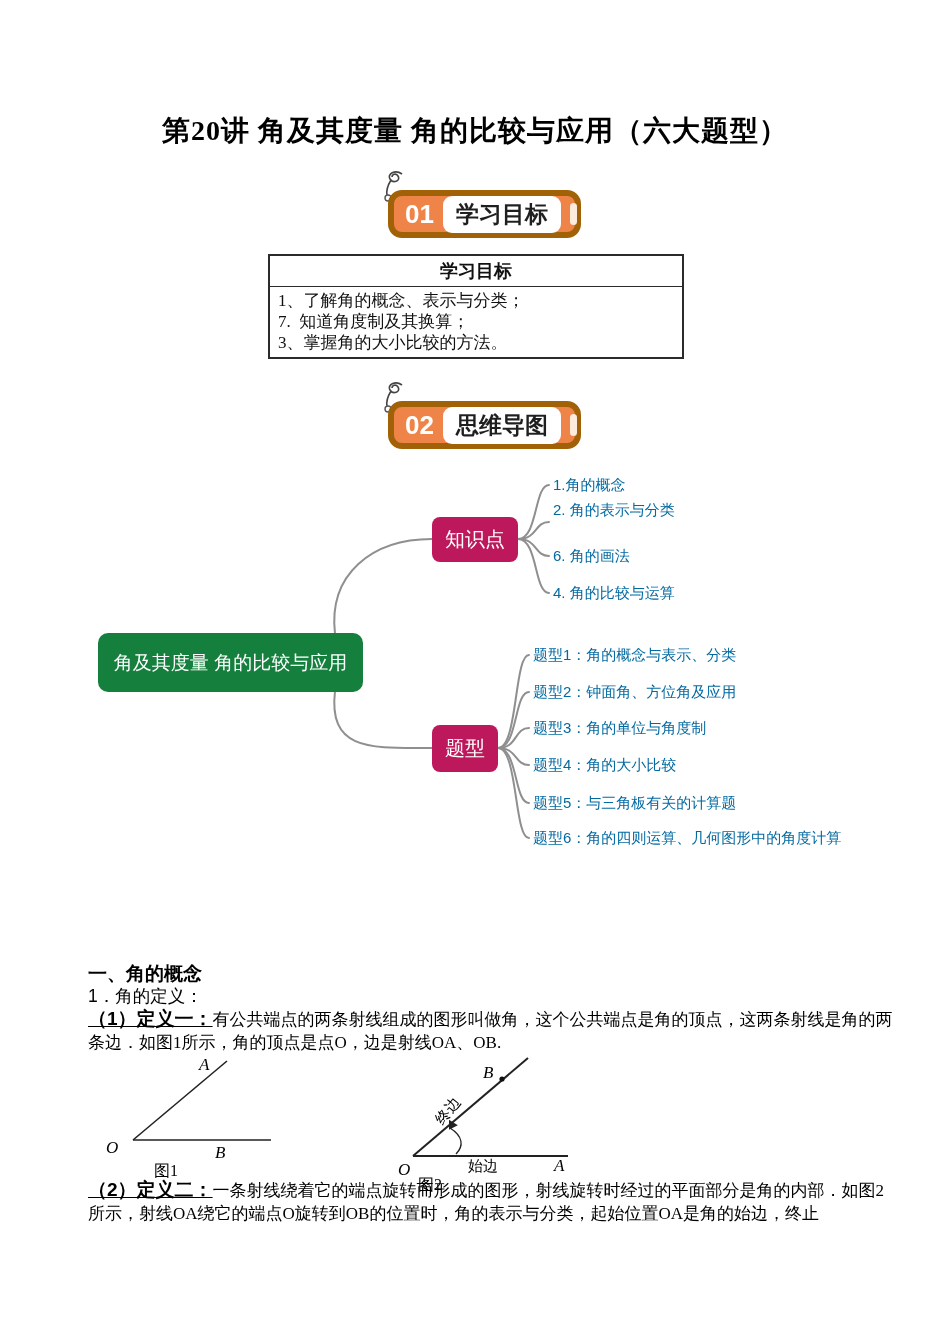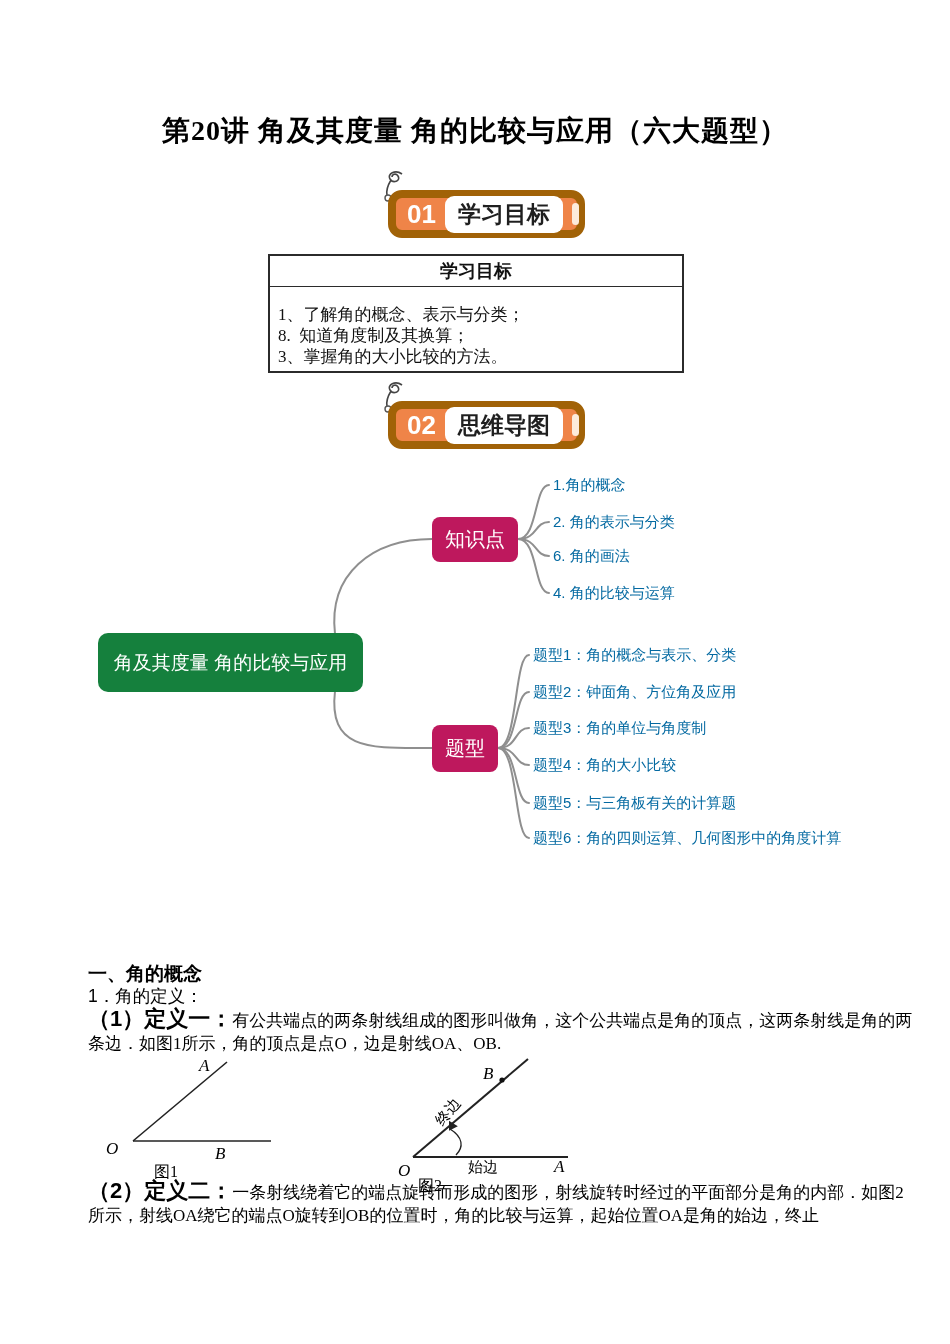--- a/index.html
+++ b/index.html
@@ -17,21 +17,21 @@
     font-family:"Liberation Serif", serif; color:#000; letter-spacing:1px;
   }
 
   
   .badge-wrap { position:absolute; left:378px; width:210px; height:78px; }
   .bw1 { top:170px; } .bw2 { top:381px; } .bw3 { top:875px; }
   .pin { position:absolute; left:0; top:0; width:34px; height:36px; }
   .badge {
     position:absolute; left:10px; top:20px;
     display:flex; align-items:center;
-    background:#ef8448; border:8px solid #a16207; border-radius:14px;
+    background:#ef8448; border:6px solid #a16207; border-radius:14px;
     padding:4px 14px 4px 4px; height:48px;
   }
   .badge-num {
     color:#ffffff; font-family:"Liberation Sans", sans-serif;
     font-weight:bold; font-size:26px; padding:0 9px 0 7px;
   }
   .badge-label {
     background:#ffffff; border-radius:9px; padding:3px 13px;
     font-family:"Liberation Sans", sans-serif; font-weight:bold;
     font-size:23px; color:#1f1f1f; white-space:nowrap;
@@ -44,21 +44,21 @@
   
   .goals {
     position:absolute; left:268px; top:254px; width:416px;
     border-collapse:collapse; border:2px solid #2b2b2b;
   }
   .goals th {
     border-bottom:1.5px solid #2b2b2b; text-align:center;
     font-size:18px; font-weight:bold; padding:3px 0;
     font-family:"Liberation Serif", serif;
   }
-  .goals td { padding:17px 6px 4px 8px; }
+  .goals td { padding:3px 6px 4px 8px; }
   .goal-line { font-size:17px; line-height:21px; white-space:pre-wrap; }
 
   
   .mindmap { position:absolute; left:0; top:460px; width:950px; height:412px; }
   .mm-lines { position:absolute; left:0; top:0; width:950px; height:412px; }
   .mm-root {
     position:absolute; left:98px; top:173px; width:265px; height:59px;
     background:#15803d; border-radius:10px; color:#ffffff;
     font-family:"Liberation Sans", sans-serif; font-size:19px;
     display:flex; align-items:center; justify-content:center; white-space:nowrap;
@@ -69,37 +69,37 @@
     display:flex; align-items:center; justify-content:center; white-space:nowrap;
   }
   .mm-node-k { left:432px; top:57px; width:86px; height:45px; }
   .mm-node-t { left:432px; top:265px; width:66px; height:47px; }
   .mm-item {
     position:absolute; transform:translateY(-50%);
     font-family:Liberation Sans, sans-serif; font-size:15px;
     color:#0369a1; white-space:nowrap;text-align:center;
   }
   .ki { left:553px; } .ti { left:533px; }
-  .ki0 { top:25px; } .ki1 { top:62px; } .ki2 { top:96px; } .ki3 { top:133px; }
+  .ki0 { top:25px; } .ki1 { top:50px; } .ki2 { top:96px; } .ki3 { top:133px; }
   .ti0 { top:195px; } .ti1 { top:232px; } .ti2 { top:268px; }
   .ti3 { top:305px; } .ti4 { top:343px; } .ti5 { top:378px; }
 
   
   .ksection { position:absolute; left:88px; top:963px; width:815px; }
   .kh1 {
     font-family:"Liberation Sans", sans-serif; font-weight:bold;
     font-size:19px; line-height:22px; color:#000;
   }
   .kh2 {
     font-family:"Liberation Sans", sans-serif; font-weight:normal;
     font-size:17.5px; line-height:22px; color:#000;
   }
   .kline { font-size:17px; line-height:23px; white-space:nowrap; color:#000; }
   .deflabel {
-    font-family:"Liberation Sans", sans-serif; font-weight:bold; font-size:22px;
+    font-family:"Liberation Sans", sans-serif; font-weight:bold; font-size:19px;text-decoration:underline;
   }
   .figures { position:relative; height:122px; margin-top:2px; }
   .fig-svg { position:absolute; top:0; }
   .fig1 { left:8px; }
   .fig2 { left:306px; top:-6px; }
   .fig-line { stroke:#222; stroke-width:1.6; fill:none; }
   .fig-lab  { font-family:"Liberation Serif", serif; font-style:italic; font-size:17px; fill:#000; }
   .fig-cn   { font-family:"Liberation Serif", serif; font-size:15px; fill:#000; }
   .fig-cap  { font-family:"Liberation Serif", serif; font-size:16px; fill:#000; }
 </style>
@@ -126,21 +126,21 @@
   <table class="goals">
     <thead>
       <tr>
           <th>学习目标</th>
         </tr>
     </thead>
     <tbody>
       <tr>
           <td>
         <div class="goal-line">1、了解角的概念、表示与分类；</div>
-        <div class="goal-line">8.  知道角度制及其换算；</div>
+        <div class="goal-line">7.  知道角度制及其换算；</div>
         <div class="goal-line">3、掌握角的大小比较的方法。</div>
       </td>
         </tr>
     </tbody>
   </table>
 
   <div class="badge-wrap bw2">
     <svg class="pin" viewBox="0 0 34 36">
       <path d="M24 4 C 17 -1 9 4 12 9 C 15 14 23 11 20 6 C 18 3 14 4 14 7" fill="none" stroke="#444" stroke-width="1.6"></path>
       <path d="M13 10 C 10 15 8 20 9 25" fill="none" stroke="#444" stroke-width="1.6"></path>
@@ -220,16 +220,16 @@
         <text class="fig-lab" x="89" y="28">B</text>
         <text class="fig-lab" x="4" y="125">O</text>
         <text class="fig-lab" x="160" y="121">A</text>
         <text class="fig-cn" x="74" y="121">始边</text>
         <text class="fig-cn" x="38" y="66" transform="rotate(-51 53 60)">终边</text>
         <text class="fig-cap" x="24" y="140">图2</text>
       </svg>
     </div>
 
     <p class="kline"><span class="deflabel">（2）定义二：</span><span>一条射线绕着它的端点旋转而形成的图形，射线旋转时经过的平面部分是角的内部．如图2</span></p>
-    <p class="kline">所示，射线OA绕它的端点O旋转到OB的位置时，角的比较与运算，起始位置OA是角的始边，终止</p>
+    <p class="kline">所示，射线OA绕它的端点O旋转到OB的位置时，角的表示与分类，起始位置OA是角的始边，终止</p>
   </div>
 
 </div>
 
 </body></html>

